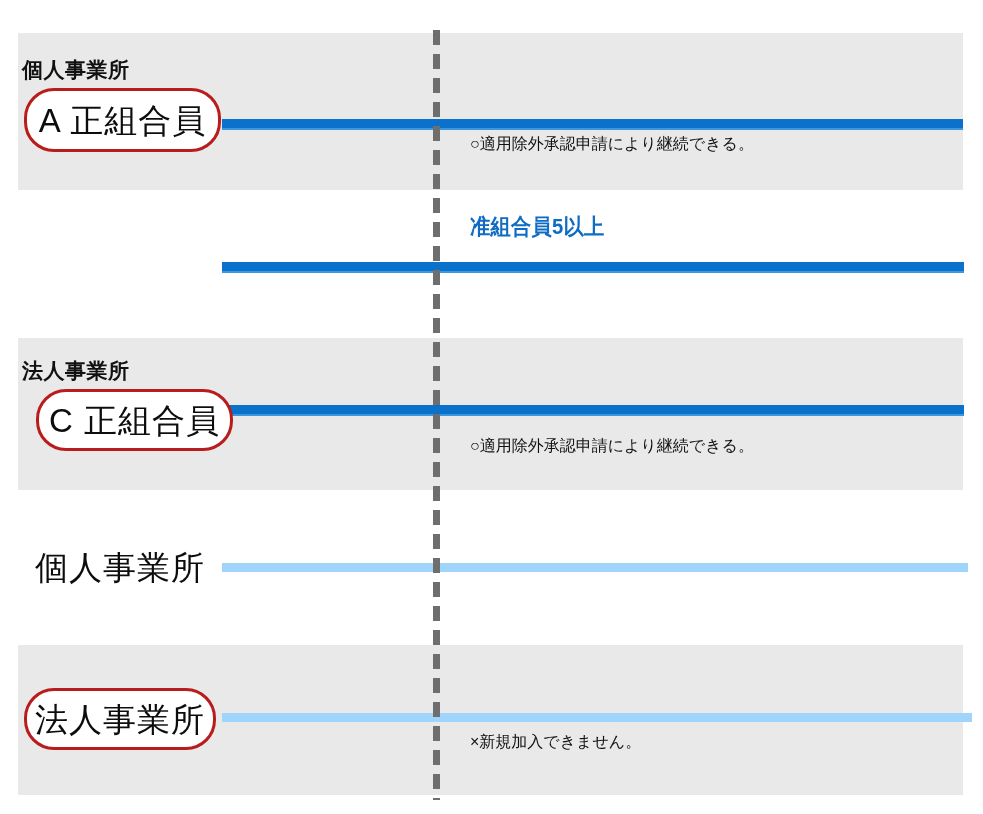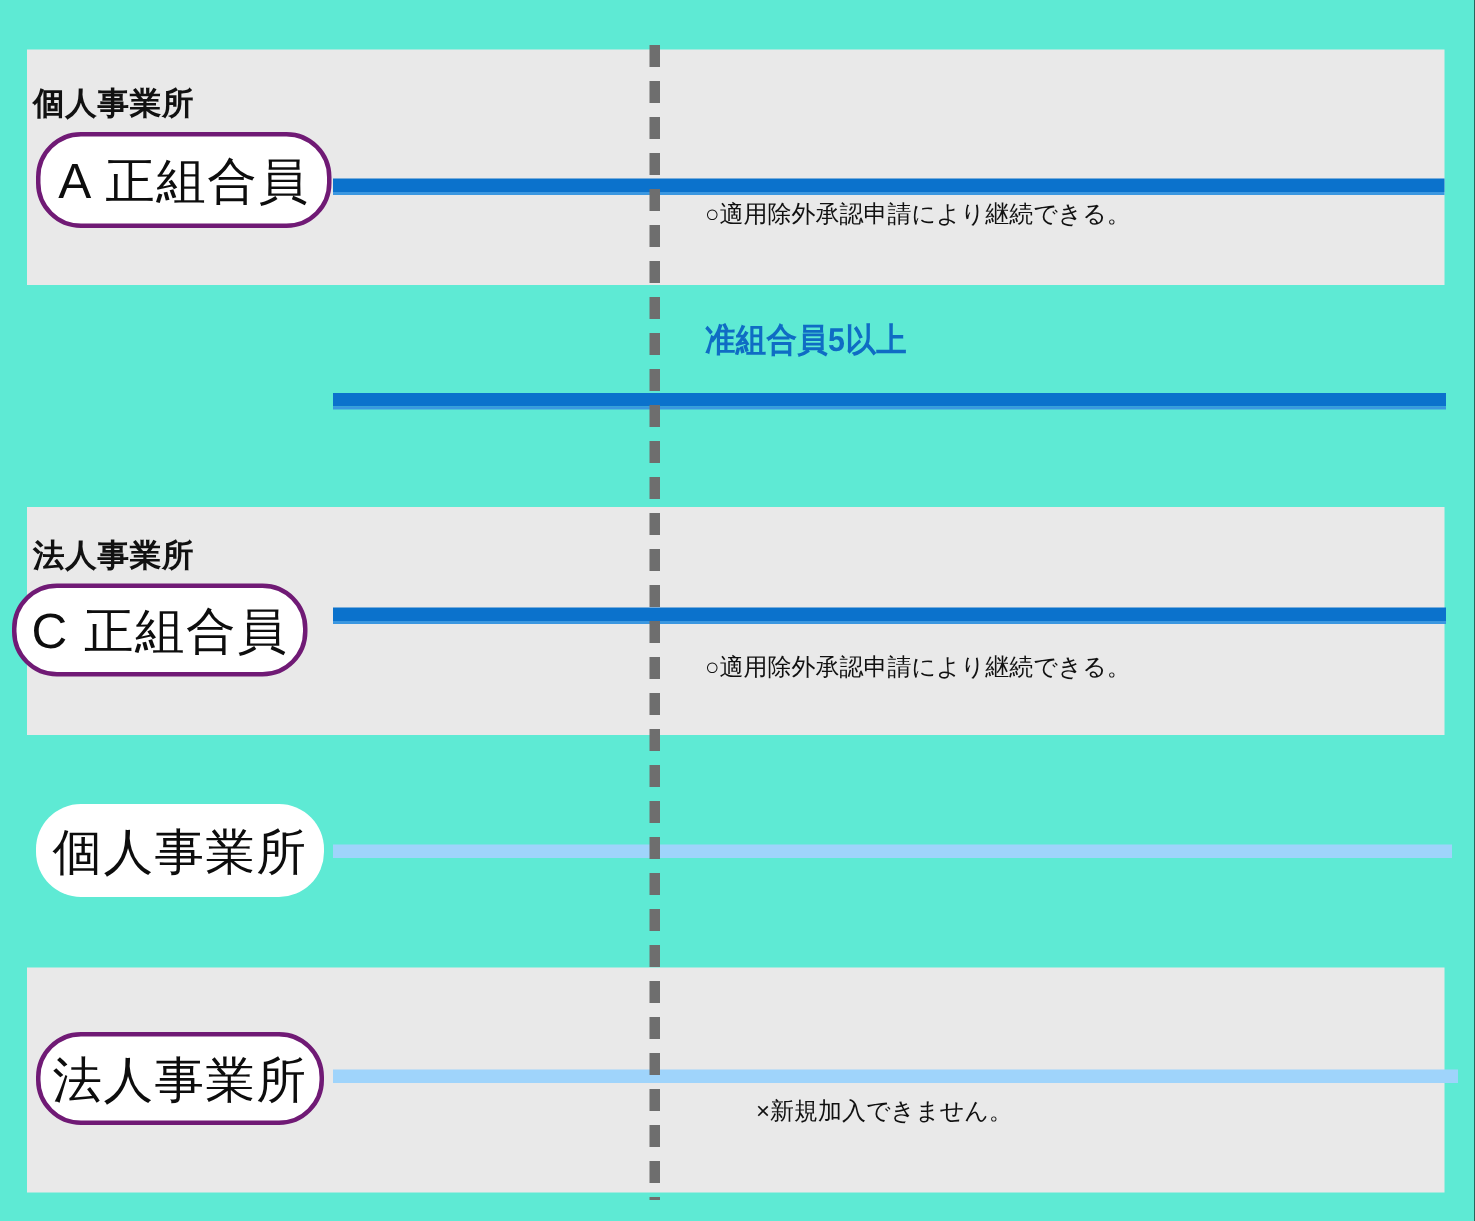--- a/index.html
+++ b/index.html
@@ -1,21 +1,21 @@
 <!DOCTYPE html>
 <html><head>
 <meta charset="utf-8">
 <style>
   html,body{margin:0;padding:0;background:#000;}
   body{
     width:983px;height:814px;position:relative;overflow:hidden;
     font-family:"Liberation Sans","DejaVu Sans",sans-serif;
     -webkit-font-smoothing:antialiased;
   }
-  #stage{position:absolute;left:0;top:0;width:983px;height:814px;background:#5eead4;}
+  #stage{position:absolute;left:0;top:0;width:983px;height:814px;background:#ffffff;}
 
   
   .band{position:absolute;background:#e9e9e9;}
 
   
   .conn{position:absolute;height:9px;}
   .conn.dark{background:#0b72cc;}
   .conn.dark::after{
     content:"";position:absolute;left:0;right:0;top:9px;height:2px;background:#3b97e0;
   }
@@ -30,21 +30,21 @@
       rgba(0,0,0,0) 15px, rgba(0,0,0,0) 24px
     );
   }
 
   
   .pill{
     position:absolute;background:#ffffff;border-radius:30px;
     display:flex;align-items:center;justify-content:center;
     color:#0d0d0d;white-space:nowrap;box-sizing:border-box;
   }
-  .pill.bordered{border:3px solid #701a75;}
+  .pill.bordered{border:3px solid #b91c1c;}
   .pill .pill-text{
     font-size:33px;letter-spacing:1px;line-height:1;
     font-family:"Liberation Sans","DejaVu Sans",sans-serif;
   }
 
   
   .caption{
     position:absolute;font-size:21px;font-weight:bold;color:#111;
     letter-spacing:0.5px;white-space:nowrap;line-height:1;
   }
@@ -78,27 +78,27 @@
 
   <div class="caption" style="left:22px;top:59px;">個人事業所</div>
   <div class="pill bordered" style="left:24px;top:88px;width:197px;height:64px;">
     <span class="pill-text">A 正組合員</span>
   </div>
   <div class="r-note" style="left:470px;top:136px;">○適用除外承認申請により継続できる。</div>
 
   <div class="r-title condensed" style="left:470px;top:216px;">准組合員5以上</div>
 
   <div class="caption" style="left:22px;top:360px;">法人事業所</div>
-  <div class="pill bordered" style="left:8px;top:389px;width:197px;height:62px;">
+  <div class="pill bordered" style="left:36px;top:389px;width:197px;height:62px;">
     <span class="pill-text">C 正組合員</span>
   </div>
   <div class="r-note" style="left:470px;top:438px;">○適用除外承認申請により継続できる。</div>
 
   <div class="pill" style="left:24px;top:536px;width:192px;height:62px;">
     <span class="pill-text">個人事業所</span>
   </div>
 
   <div class="pill bordered" style="left:24px;top:688px;width:192px;height:62px;">
     <span class="pill-text">法人事業所</span>
   </div>
-  <div class="r-note" style="left:470px;top:734px;margin-left:34px;">×新規加入できません。</div>
+  <div class="r-note" style="left:470px;top:734px;">×新規加入できません。</div>
 
 </div>
 
 </body></html>

